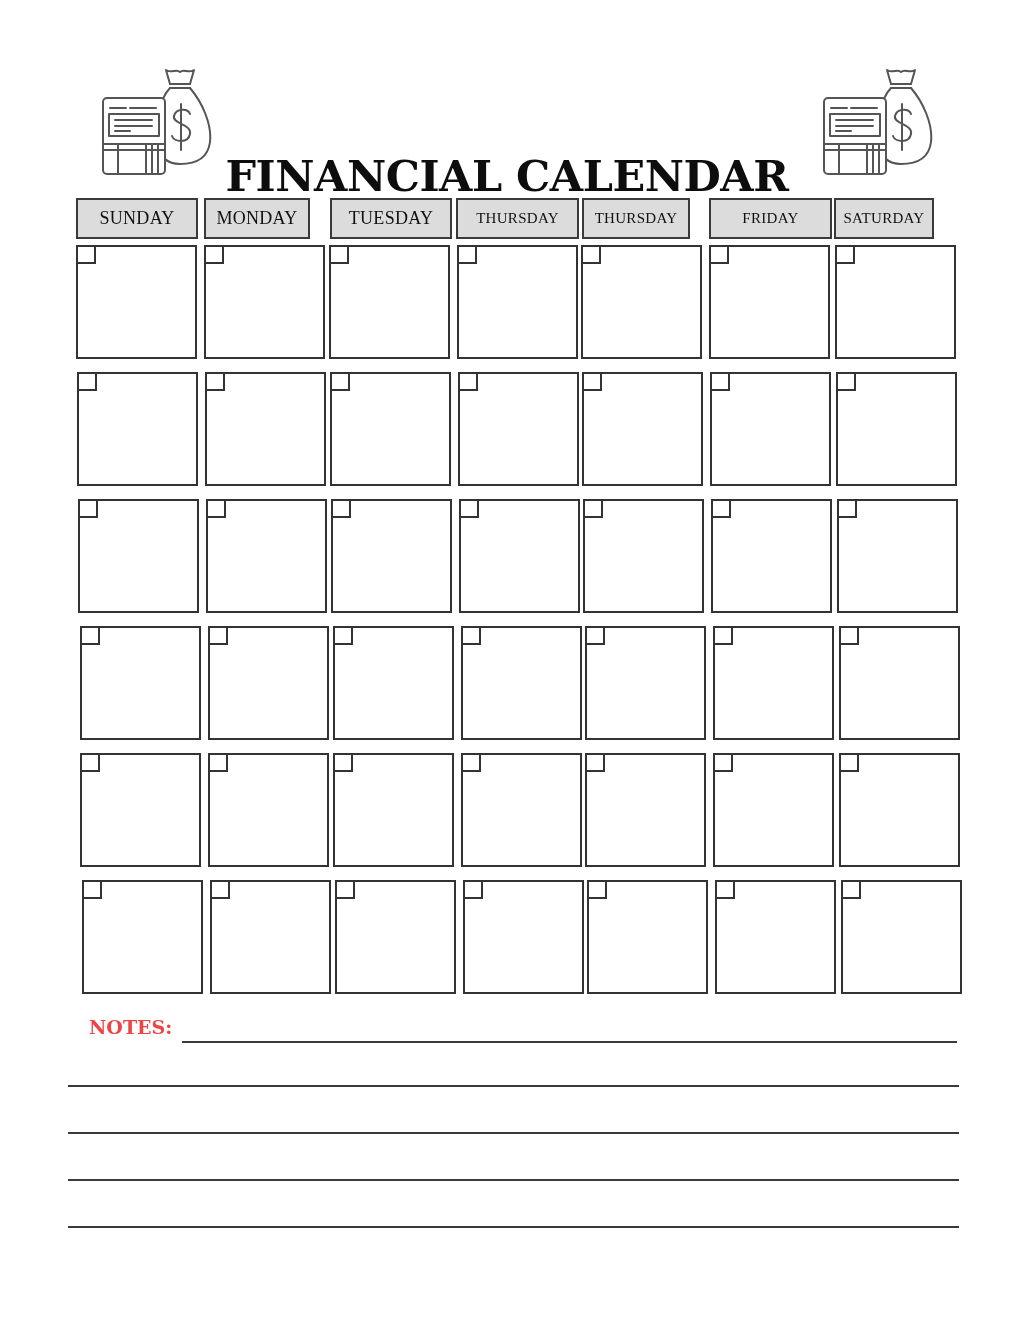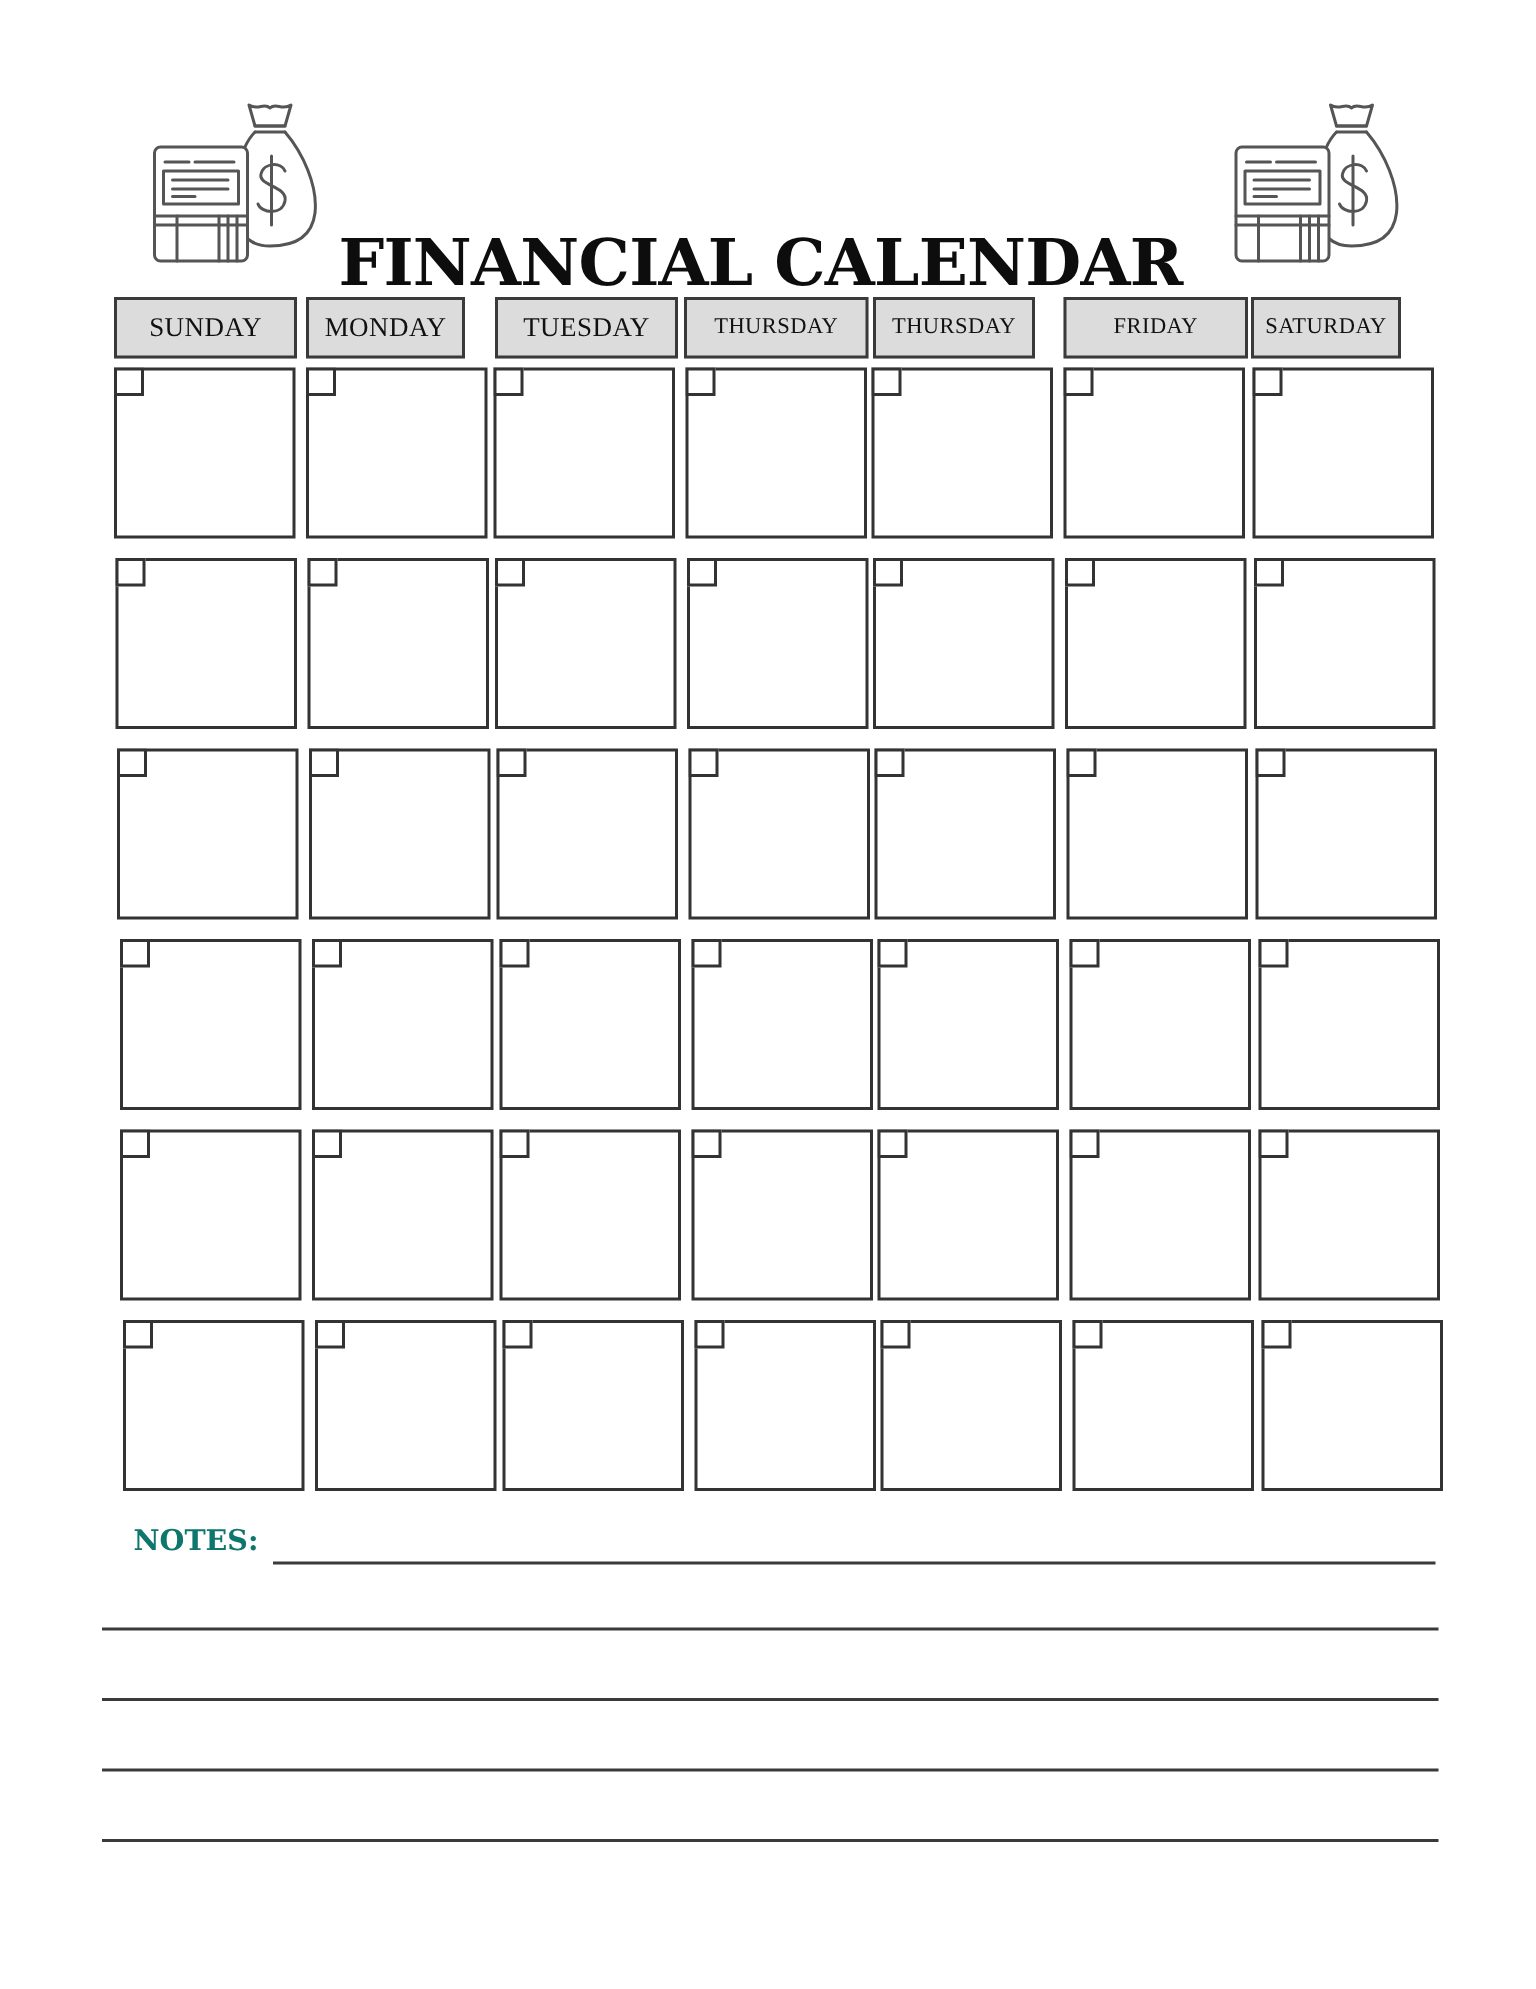--- a/index.html
+++ b/index.html
@@ -75,21 +75,21 @@
       background: #ffffff;
     }
 
     .notes-label {
       position: absolute;
       left: 89px;
       top: 1016px;
       font-family: "DejaVu Serif", "Liberation Serif", serif;
       font-weight: bold;
       font-size: 19px;
-      color: #0f766e;
+      color: #ef4444;
     }
     .note-line {
       position: absolute;
       height: 0;
       border-top: 2px solid #3a3a3a;
     }
   </style>
 </head>
 <body>
 

